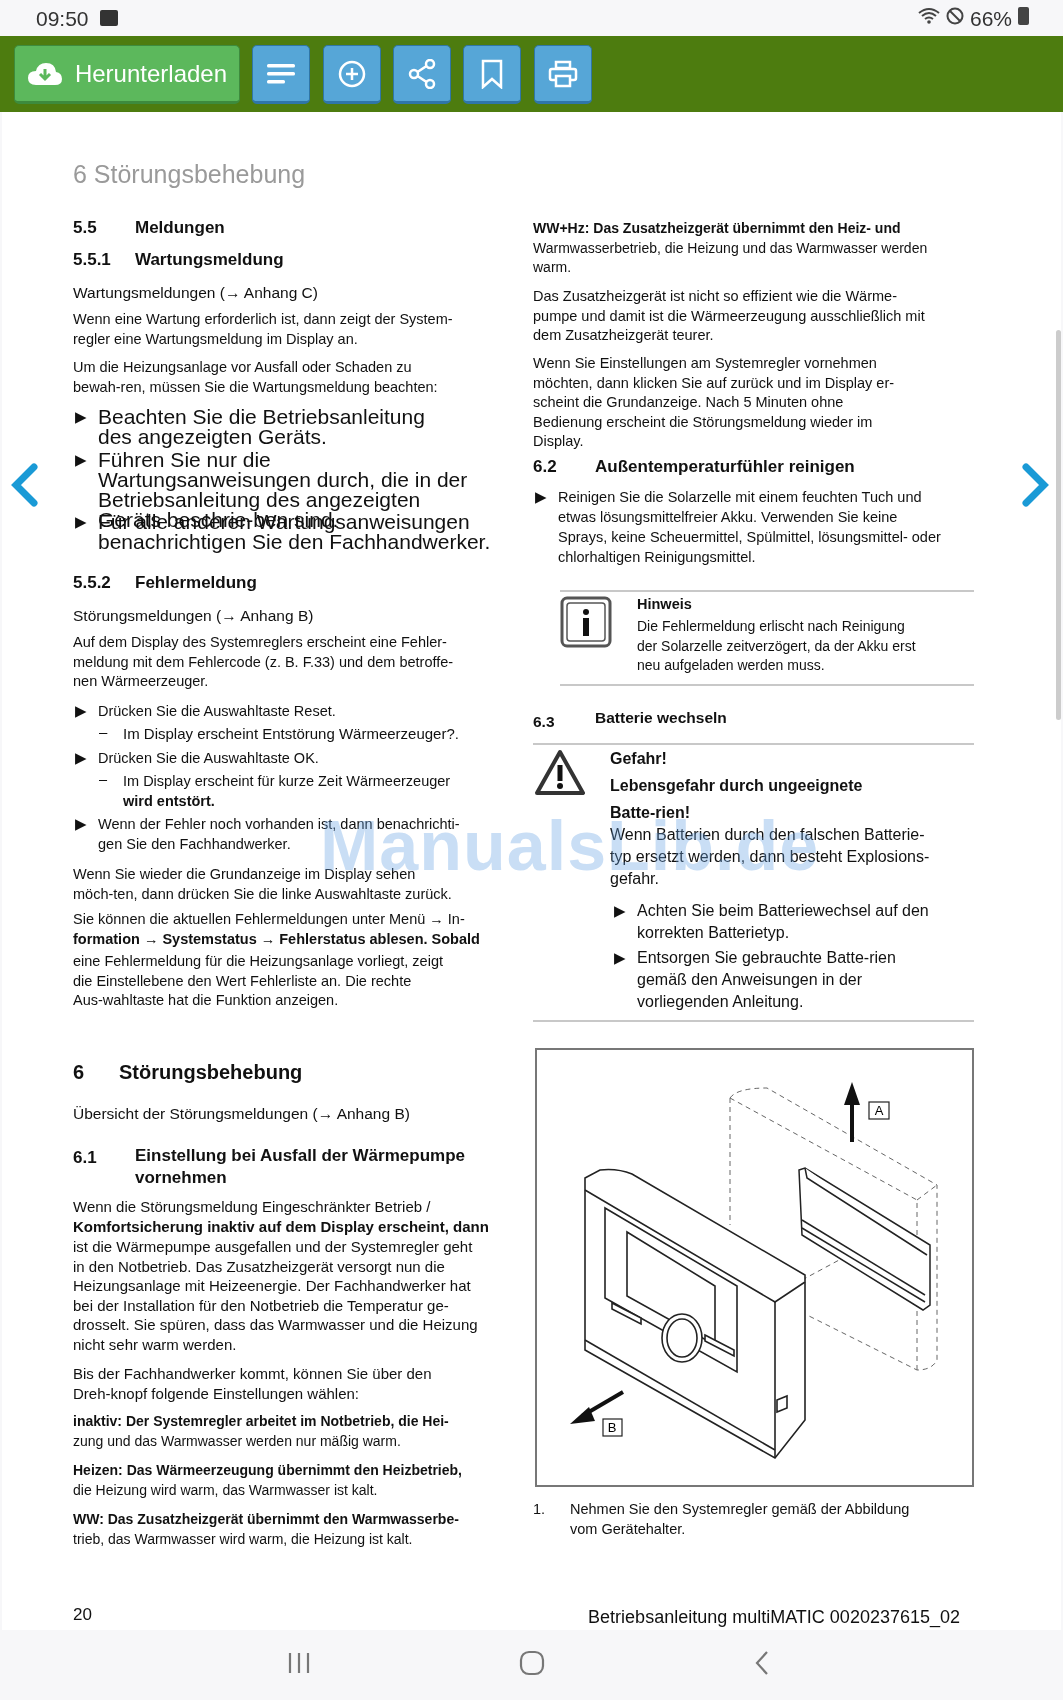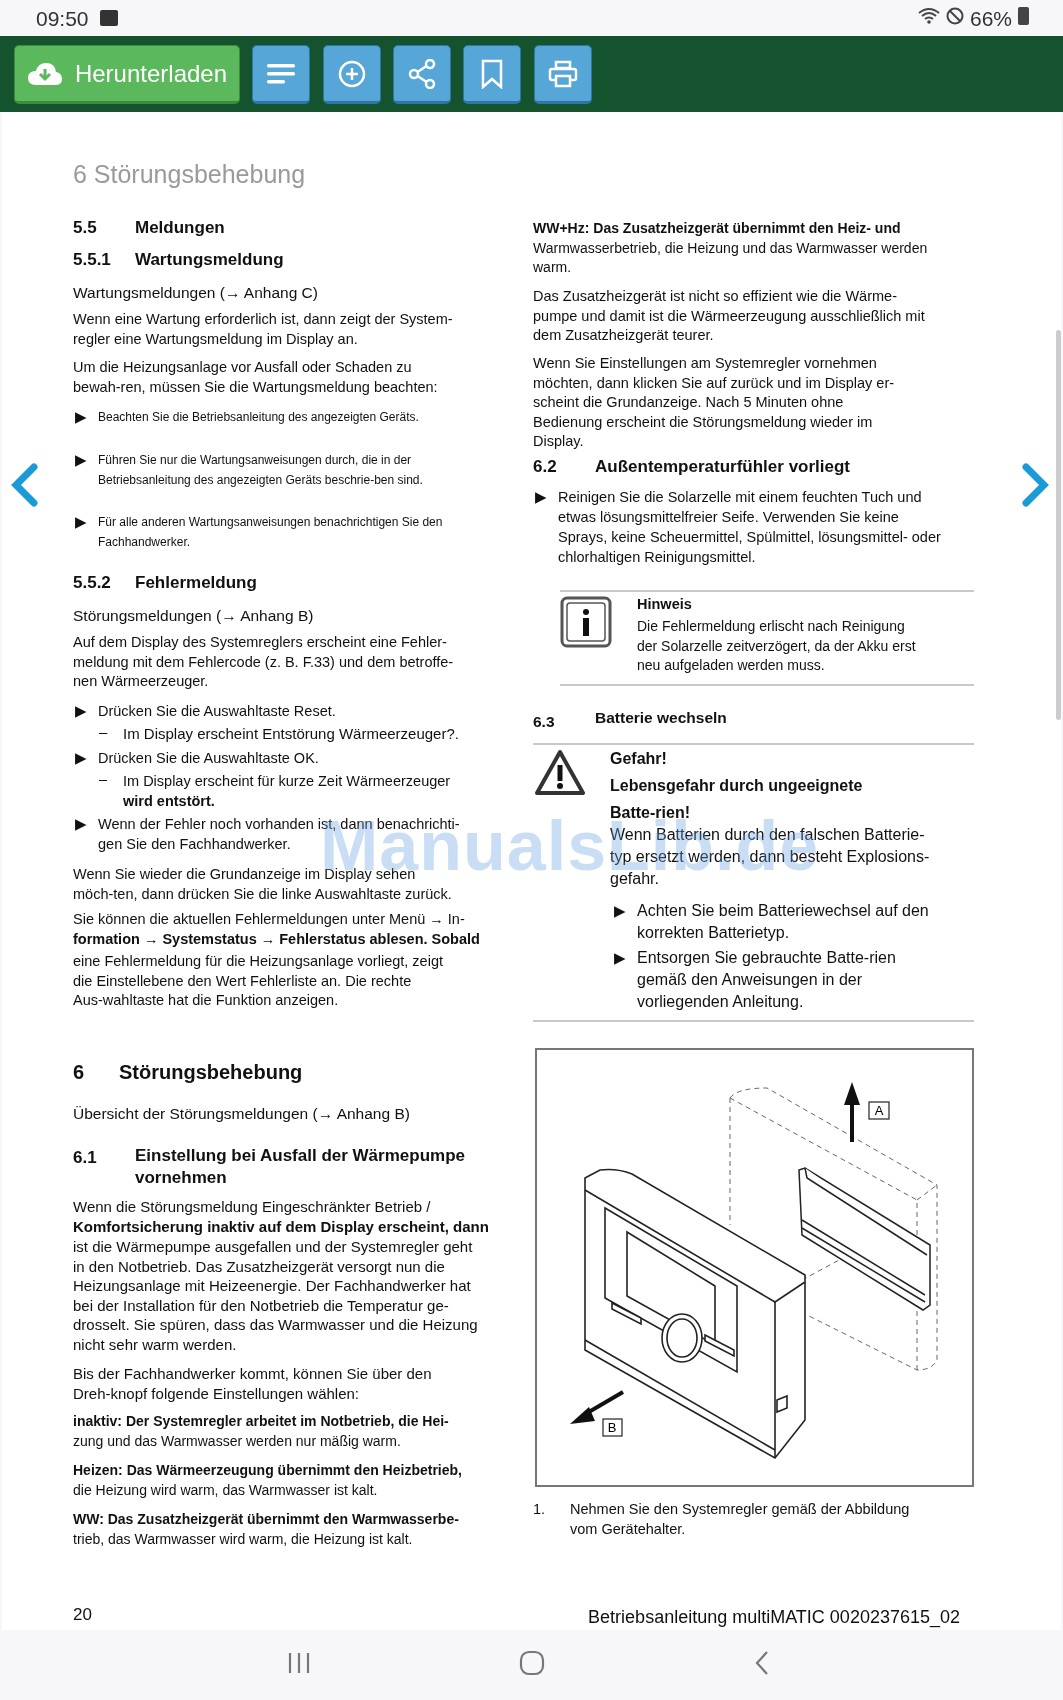--- a/index.html
+++ b/index.html
@@ -2,33 +2,33 @@
 <html><head>
 <meta charset="utf-8">
 <style>
   * { box-sizing: border-box; margin: 0; padding: 0; }
   html, body { width: 1063px; height: 1700px; overflow: hidden; background: #f7f7f9; font-family: "Liberation Sans", sans-serif; color: #111; }
   .status-bar { position: absolute; left: 0; top: 0; width: 1063px; height: 36px; background: #f7f7f9; font-size: 21px; color: #333; }
   .status-time { position: absolute; left: 36px; top: 7px; }
   .status-img { position: absolute; left: 100px; top: 10px; width: 18px; height: 16px; background: #333; border-radius: 2px; }
   .status-right { position: absolute; right: 34px; top: 7px; display: flex; align-items: flex-start; gap: 6px; }
   .battery { width: 11px; height: 18px; background: #444; border-radius: 2px; }
-  .toolbar { position: absolute; left: 0; top: 36px; width: 1063px; height: 76px; background: #14532d; }
+  .toolbar { position: absolute; left: 0; top: 36px; width: 1063px; height: 76px; background: #4d7c0f; }
   .tbtn { position: absolute; top: 9px; height: 59px; border-radius: 5px; display: flex; align-items: center; justify-content: center; color: #fff; cursor: pointer; }
   .tbtn.dl { left: 14px; width: 226px; background: #5cb85c; border: 1px solid #3d8b3d; border-bottom: 3px solid #3d8b3d; font-size: 24px; gap: 12px; }
   .tbtn.icon { width: 58px; background: #56a6d7; border: 1px solid #2f76a7; border-bottom: 3px solid #2f76a7; }
   .page { position: absolute; left: 2px; top: 112px; width: 1059px; height: 1518px; background: #fff; }
   .nav-arrow { position: absolute; width: 36px; height: 60px; cursor: pointer; }
   .scrollbar { position: absolute; left: 1056px; top: 330px; width: 5px; height: 390px; background: #ccc; border-radius: 3px; }
   .chapter { position: absolute; left: 73px; top: 160px; font-size: 25px; font-weight: normal; color: #9a9a9a; }
   .h { position: absolute; font-weight: bold; font-size: 17px; }
   .h .num { position: absolute; left: 0; }
   .h .txt { position: absolute; left: 62px; white-space: nowrap; }
   .p { position: absolute; font-size: 14.5px; line-height: 19.5px; }
-  .bul { position: absolute; font-size: 12px; line-height: 20px; padding-left: 25px; }
+  .bul { position: absolute; font-size: 21px; line-height: 20px; padding-left: 25px; }
   .bul::before { content: "▶"; position: absolute; left: 2px; top: 0; font-size: 15px; }
   .dash { position: absolute; font-size: 15px; line-height: 20px; padding-left: 50px; }
   .dash::before { content: "–"; position: absolute; left: 26px; top: -2px; }
   b { font-weight: bold; }
   .hr { position: absolute; height: 2px; background: #c8c8c8; }
   .figure { position: absolute; left: 535px; top: 1048px; width: 439px; height: 439px; border: 2px solid #777; background: #fff; }
   .watermark { position: absolute; left: 320px; top: 806px; font-size: 70px; font-weight: bold; color: rgba(100,160,225,0.35); letter-spacing: 1px; pointer-events: none; }
   .footer-num { position: absolute; left: 73px; top: 1605px; font-size: 17px; }
   .footer-doc { position: absolute; right: 103px; top: 1607px; font-size: 18px; }
   .navbar { position: absolute; left: 0; top: 1630px; width: 1063px; height: 70px; background: #f7f7f9; }
@@ -182,23 +182,23 @@
 
 <div class="p" style="left:533px;top:219px;width:420px;font-size:14px">
   <b>WW+Hz: Das Zusatzheizgerät übernimmt den Heiz- und</b><br>
   <span>Warmwasserbetrieb, die Heizung und das Warmwasser werden warm.</span>
 </div>
 <div class="p" style="left:533px;top:287px;width:400px">Das Zusatzheizgerät ist nicht so effizient wie die Wärme-pumpe und damit ist die Wärmeerzeugung ausschließlich mit dem Zusatzheizgerät teurer.</div>
 <div class="p" style="left:533px;top:354px;width:380px">Wenn Sie Einstellungen am Systemregler vornehmen möchten, dann klicken Sie auf zurück und im Display er-scheint die Grundanzeige. Nach 5 Minuten ohne Bedienung erscheint die Störungsmeldung wieder im Display.</div>
 
 <div class="h" style="left:533px;top:457px;width:440px;height:22px">
   <span class="num">6.2</span>
-  <span class="txt">Außentemperaturfühler vorliegt</span>
-</div>
-<div class="bul" style="left:533px;top:487px;width:410px;font-size:14.5px">Reinigen Sie die Solarzelle mit einem feuchten Tuch und etwas lösungsmittelfreier Seife. Verwenden Sie keine Sprays, keine Scheuermittel, Spülmittel, lösungsmittel- oder chlorhaltigen Reinigungsmittel.</div>
+  <span class="txt">Außentemperaturfühler reinigen</span>
+</div>
+<div class="bul" style="left:533px;top:487px;width:410px;font-size:14.5px">Reinigen Sie die Solarzelle mit einem feuchten Tuch und etwas lösungsmittelfreier Akku. Verwenden Sie keine Sprays, keine Scheuermittel, Spülmittel, lösungsmittel- oder chlorhaltigen Reinigungsmittel.</div>
 
 <div class="hr" style="left:560px;top:590px;width:414px"></div>
 <svg style="position:absolute;left:560px;top:596px" width="52" height="52" viewBox="0 0 52 52">
     <rect x="2" y="2" width="48" height="48" rx="5" fill="none" stroke="#555" stroke-width="3"></rect>
     <rect x="7" y="7" width="38" height="38" rx="3" fill="none" stroke="#555" stroke-width="1.5"></rect>
     <circle cx="26" cy="16" r="3" fill="#111"></circle>
     <rect x="23" y="22" width="6" height="18" fill="#111"></rect>
   </svg>
 <div class="p" style="left:637px;top:595px;width:330px;font-size:14.5px;font-weight:bold">Hinweis</div>
 <div class="p" style="left:637px;top:617px;width:290px;font-size:14px">Die Fehlermeldung erlischt nach Reinigung der Solarzelle zeitverzögert, da der Akku erst neu aufgeladen werden muss.</div>

